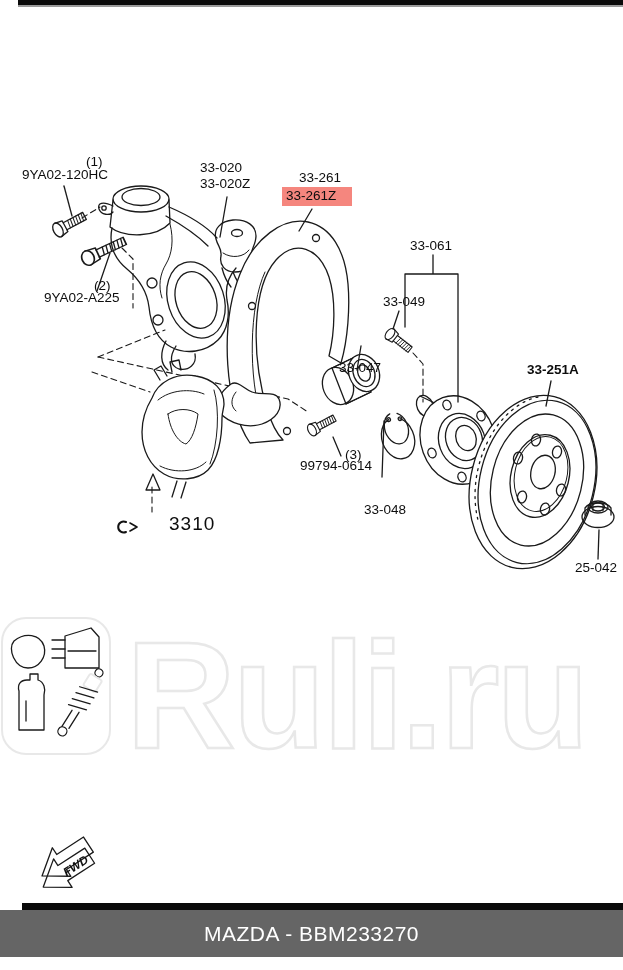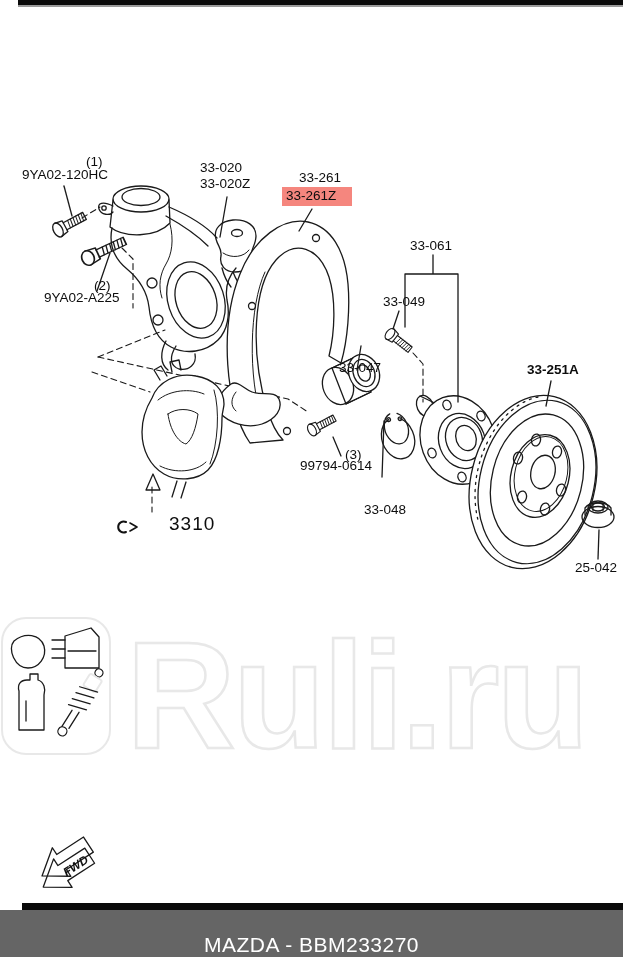--- a/index.html
+++ b/index.html
@@ -6,21 +6,21 @@
   #stage {
     position:relative; width:623px; height:970px; overflow:hidden;
     background:#fff; font-family:"Liberation Sans", sans-serif;
   }
   
   .top-rule { position:absolute; left:18px; right:0; top:0; height:5px;
               background:#0a0a0a; border-bottom:2px solid #9a9a9a; }
   .bottom-rule { position:absolute; left:22px; right:0; top:903px; height:7px; background:#0a0a0a; }
   
   .footer { position:absolute; left:0; right:0; top:910px; height:47px;
-            background:#656565; display:flex; align-items:flex-end; justify-content:center;
+            background:#656565; display:flex; align-items:center; justify-content:center;
             gap:38px; color:#fff; font-size:21px; letter-spacing:0.5px; }
   
   svg.diagram { position:absolute; left:0; top:0; }
   svg.diagram .ln, svg.diagram path, svg.diagram ellipse, svg.diagram circle, svg.diagram line, svg.diagram polyline {
     fill:none; stroke:#1a1a1a; stroke-width:1.3; stroke-linecap:round; stroke-linejoin:round;
   }
   svg.diagram .dash { stroke-dasharray:6 4; stroke-width:1.1; }
   svg.diagram .thin { stroke-width:1; }
   svg.diagram .wfill { fill:#fff; }
   

